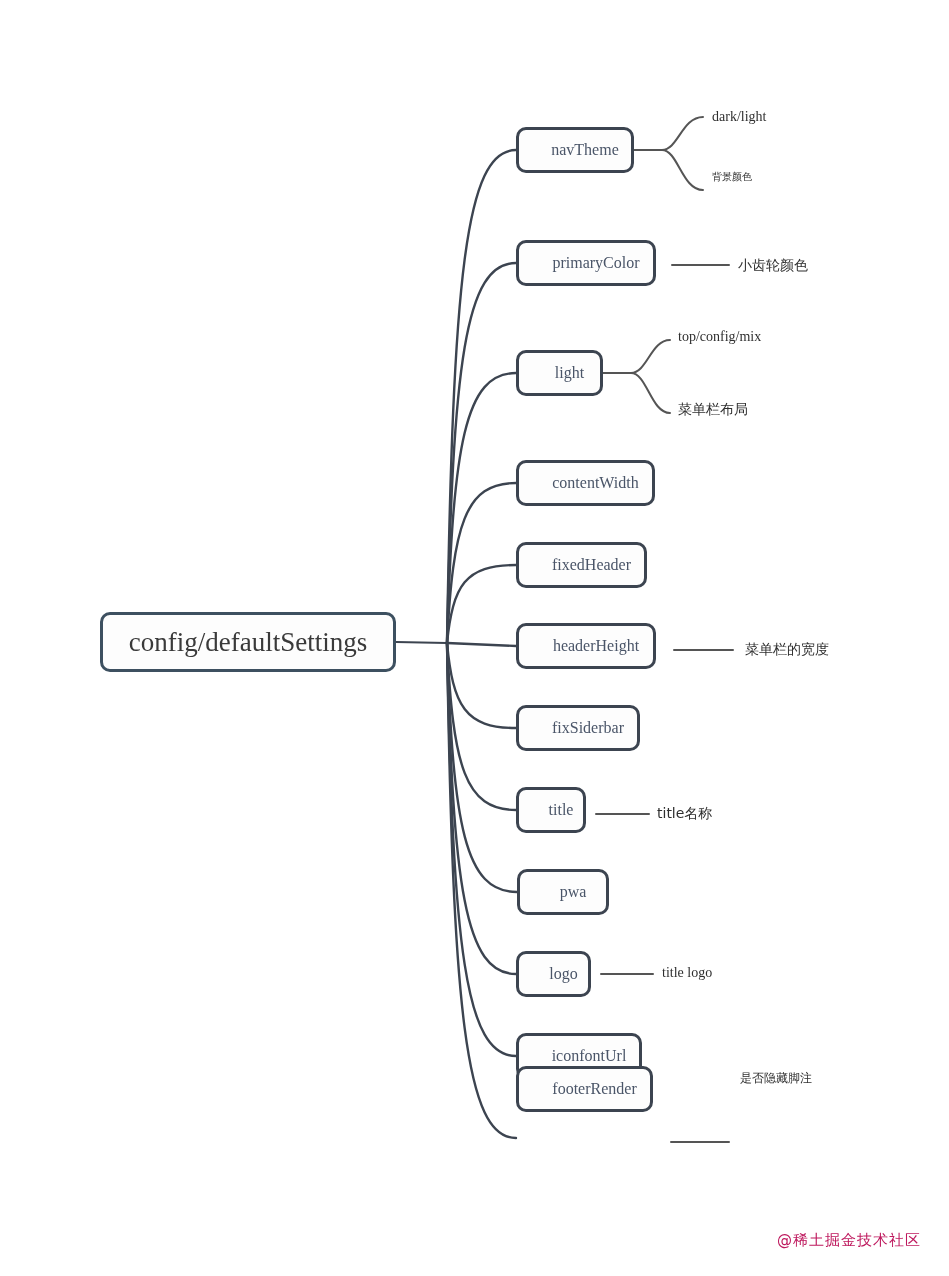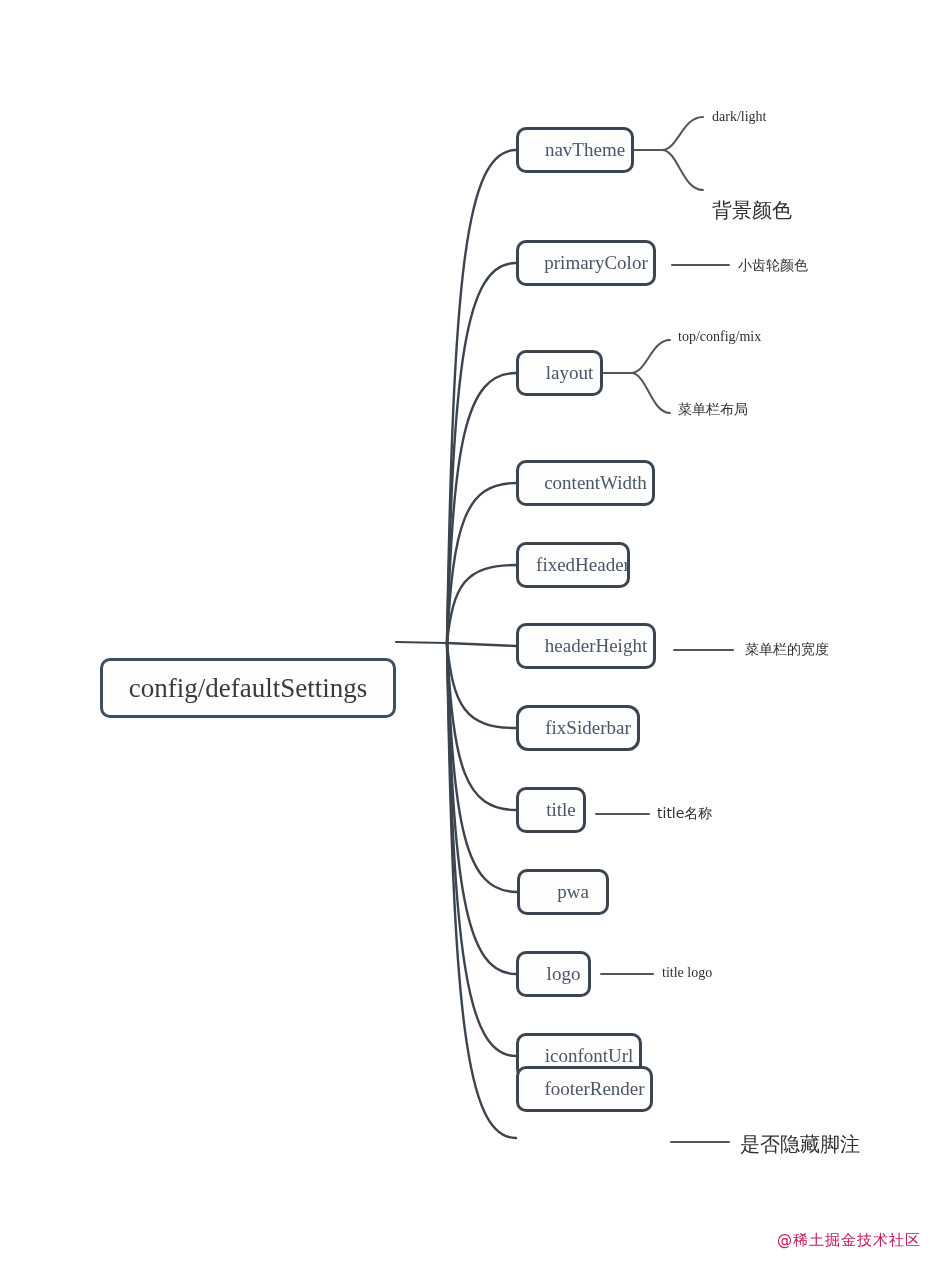--- a/index.html
+++ b/index.html
@@ -38,21 +38,21 @@
     font-family: "Liberation Serif", "DejaVu Serif", serif;
     white-space: nowrap;
   }
   .node.root {
     border: 3px solid #3d5060;
     border-radius: 10px;
     color: #3a3a3a;
     font-size: 27px;
   }
   .node.child {
-    font-size: 19px;
+    font-size: 16px;
     padding-left: 20px;
   }
   .leaf-label {
     position: absolute;
     color: #2f2f2f;
     font-family: "Liberation Serif", "DejaVu Serif", serif;
     white-space: nowrap;
     line-height: 1;
   }
   .leaf-label.cjk {
@@ -93,63 +93,63 @@
       <path d="M 447 643 C 453 766.58, 465 810, 516 810" fill="none" stroke="#3c4450" stroke-width="2.4" stroke-linecap="round"></path>
       <path d="M 596 814 L 649 814" fill="none" stroke="#555555" stroke-width="2" stroke-linecap="round"></path>
       <path d="M 447 643 C 453 827.26, 465 892, 517 892" fill="none" stroke="#3c4450" stroke-width="2.4" stroke-linecap="round"></path>
       <path d="M 447 643 C 453 887.94, 465 974, 516 974" fill="none" stroke="#3c4450" stroke-width="2.4" stroke-linecap="round"></path>
       <path d="M 601 974 L 653 974" fill="none" stroke="#555555" stroke-width="2" stroke-linecap="round"></path>
       <path d="M 447 643 C 453 948.62, 465 1056, 516 1056" fill="none" stroke="#3c4450" stroke-width="2.4" stroke-linecap="round"></path>
       <path d="M 447 643 C 453 1009.3, 465 1138, 516 1138" fill="none" stroke="#3c4450" stroke-width="2.4" stroke-linecap="round"></path>
       <path d="M 671 1142 L 729 1142" fill="none" stroke="#555555" stroke-width="2" stroke-linecap="round"></path>
     </svg>
   <div id="nodes-layer">
-      <div class="node root" style="left: 100px; top: 612px; width: 296px; height: 60px; margin-top: 46px;">
+      <div class="node root" style="left: 100px; top: 612px; width: 296px; height: 60px;">
         <span>config/defaultSettings</span>
       </div>
       <div class="node child" style="left: 516px; top: 127px; width: 118px; height: 46px;">
         <span>navTheme</span>
       </div>
       <div class="leaf-label" style="left: 712px; top: 110px; font-size: 14px; text-align: right;">dark/light</div>
-      <div class="leaf-label cjk" style="left: 712px; top: 200px; font-size: 20px;">背景颜色</div>
+      <div class="leaf-label cjk" style="left: 712px; top: 172px; font-size: 10px;">背景颜色</div>
       <div class="node child" style="left: 516px; top: 240px; width: 140px; height: 46px;">
         <span>primaryColor</span>
       </div>
       <div class="leaf-label cjk" style="left: 738px; top: 258px; font-size: 14px;">小齿轮颜色</div>
       <div class="node child" style="left: 516px; top: 350px; width: 87px; height: 46px;">
-        <span>layout</span>
+        <span>light</span>
       </div>
       <div class="leaf-label" style="left: 678px; top: 330px; font-size: 14px;">top/config/mix</div>
       <div class="leaf-label cjk" style="left: 678px; top: 402px; font-size: 14px;">菜单栏布局</div>
       <div class="node child" style="left: 516px; top: 460px; width: 139px; height: 46px;">
         <span>contentWidth</span>
       </div>
-      <div class="node child" style="left: 516px; top: 542px; width: 114px; height: 46px;">
+      <div class="node child" style="left: 516px; top: 542px; width: 131px; height: 46px;">
         <span>fixedHeader</span>
       </div>
       <div class="node child" style="left: 516px; top: 623px; width: 140px; height: 46px;">
         <span>headerHeight</span>
       </div>
       <div class="leaf-label cjk" style="left: 745px; top: 642px; font-size: 14px;">菜单栏的宽度</div>
-      <div class="node child" style="left: 516px; top: 705px; width: 124px; height: 46px; border-radius: 12px;">
+      <div class="node child" style="left: 516px; top: 705px; width: 124px; height: 46px;">
         <span>fixSiderbar</span>
       </div>
       <div class="node child" style="left: 516px; top: 787px; width: 70px; height: 46px; align-items: center;">
         <span>title</span>
       </div>
       <div class="leaf-label cjk" style="left: 657px; top: 806px; font-size: 14px;">title名称</div>
       <div class="node child" style="left: 517px; top: 869px; width: 92px; height: 46px;">
         <span>pwa</span>
       </div>
       <div class="node child" style="left: 516px; top: 951px; width: 75px; height: 46px;">
         <span>logo</span>
       </div>
       <div class="leaf-label" style="left: 662px; top: 966px; font-size: 14px;">title logo</div>
       <div class="node child" style="left: 516px; top: 1033px; width: 126px; height: 46px;">
         <span>iconfontUrl</span>
       </div>
       <div class="node child" style="left: 516px; top: 1066px; width: 137px; height: 46px;">
         <span>footerRender</span>
       </div>
-      <div class="leaf-label cjk" style="left: 740px; top: 1134px; font-size: 20px;">是否隐藏脚注</div>
+      <div class="leaf-label cjk" style="left: 740px; top: 1072px; font-size: 12px;">是否隐藏脚注</div>
     </div>
   <div class="watermark">@稀土掘金技术社区</div>
 </div>
 
 </body></html>

